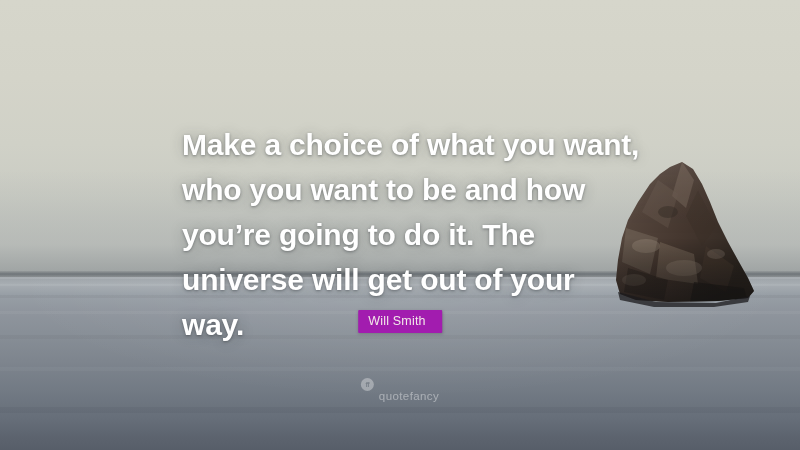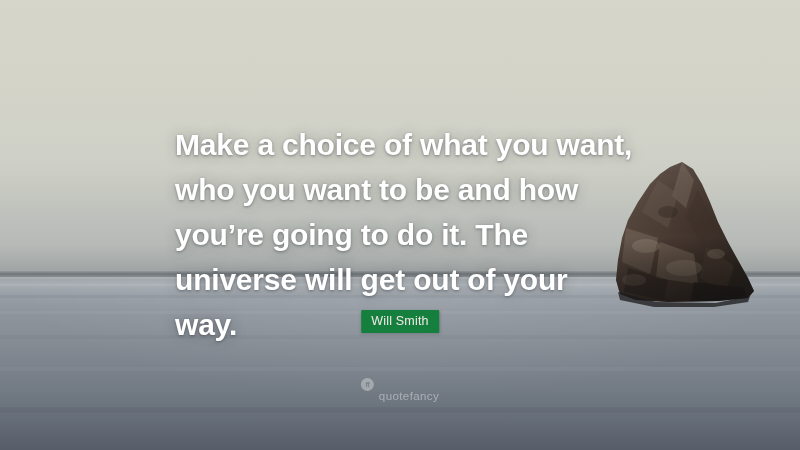--- a/index.html
+++ b/index.html
@@ -70,41 +70,41 @@
 
   
   .rock-wrap {
     position:absolute; left:598px; top:150px; width:202px; height:160px;
   }
   .rock-wrap svg { display:block; }
 
   
   .quote {
     position:absolute;
-    left:175px; top:122px; width:460px;
+    left:182px; top:122px; width:460px;
     color:#ffffff;
     font-size:30px;
     font-weight:700;
     line-height:45px;
     letter-spacing:-0.2px;
     text-shadow:0 1px 3px rgba(40,44,48,.45), 0 0 14px rgba(40,44,48,.28);
     white-space:pre-line;
   }
 
   
   .author-badge {
     position:absolute;
     left:50%; top:310px;
     transform:translateX(-50%);
-    background:#15803d;
+    background:#a21caf;
     color:#f2e9e8;
     font-size:12.5px;
     font-weight:400;
     letter-spacing:.2px;
-    padding:4px 10px 5px 10px;
+    padding:4px 16px 5px 10px;
     border-radius:1px;
     box-shadow:0 1px 3px rgba(30,30,34,.25);
     white-space:nowrap;
   }
 
   
   .watermark {
     position:absolute;
     left:50%; top:366px;
     transform:translateX(-50%);

